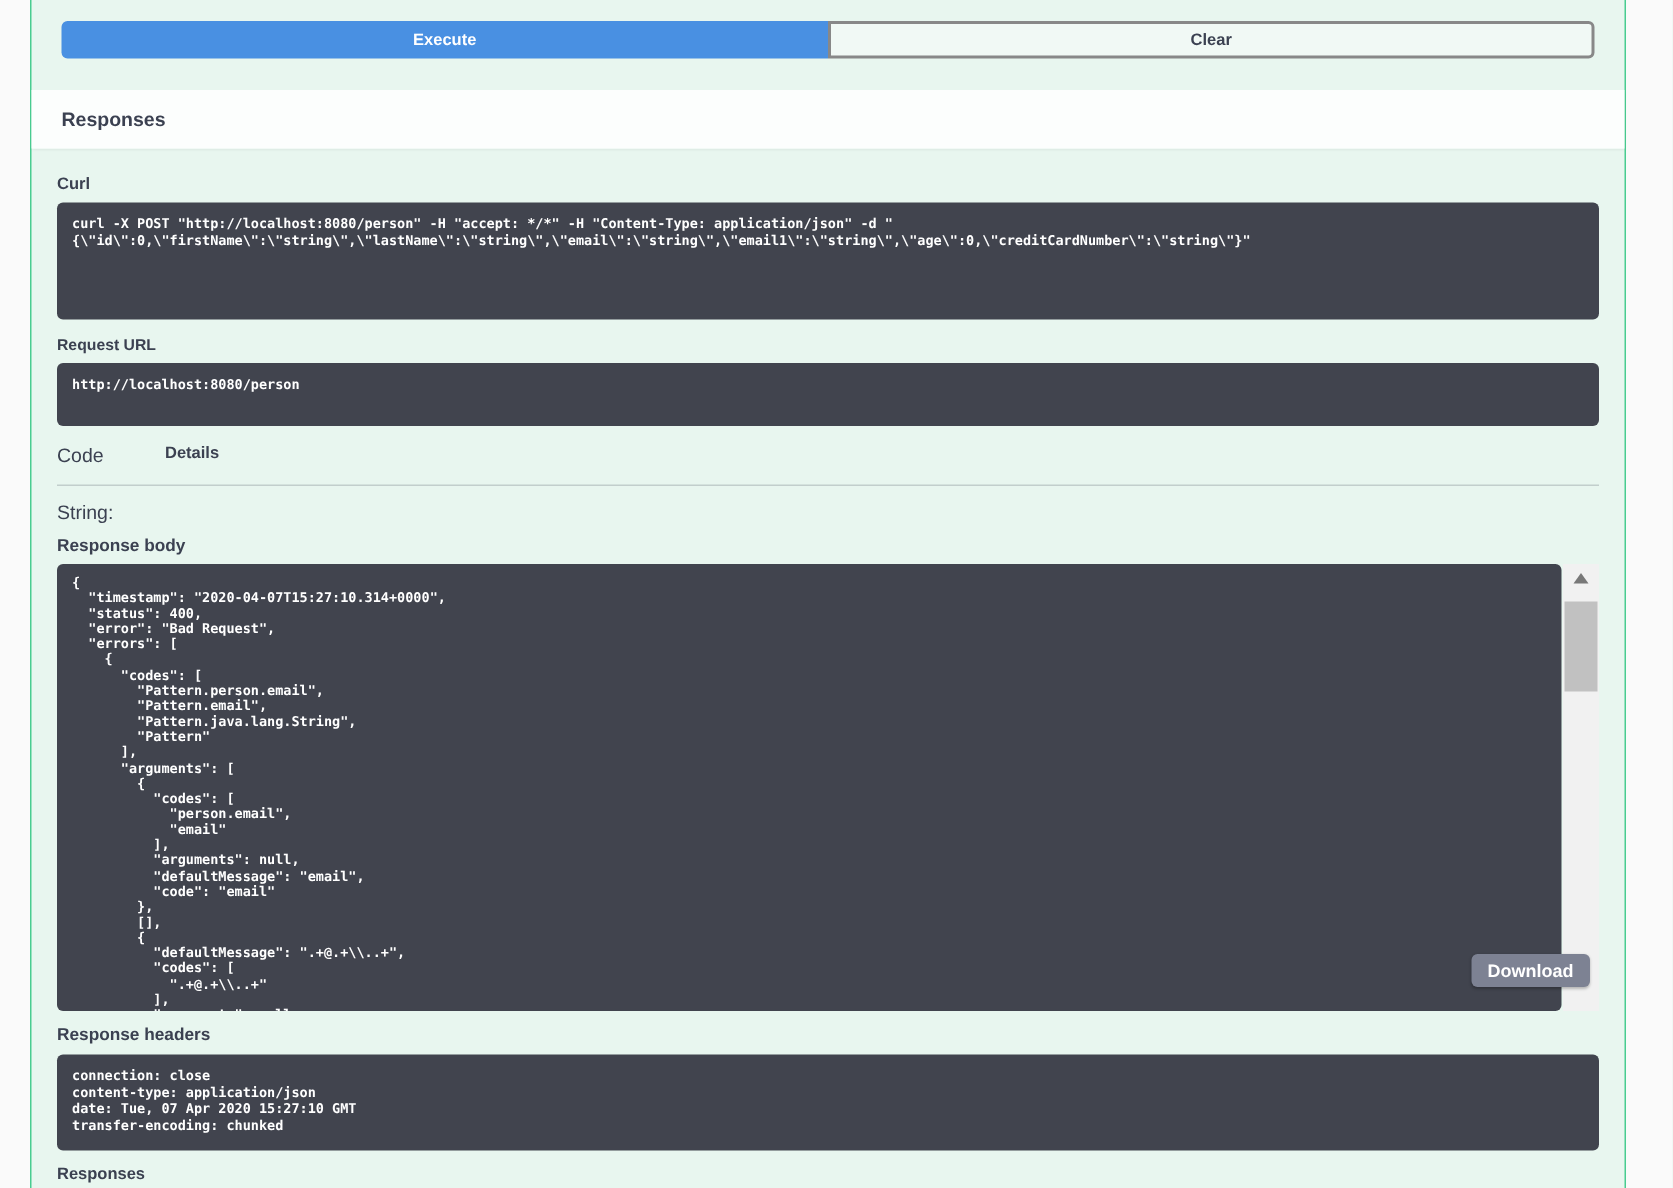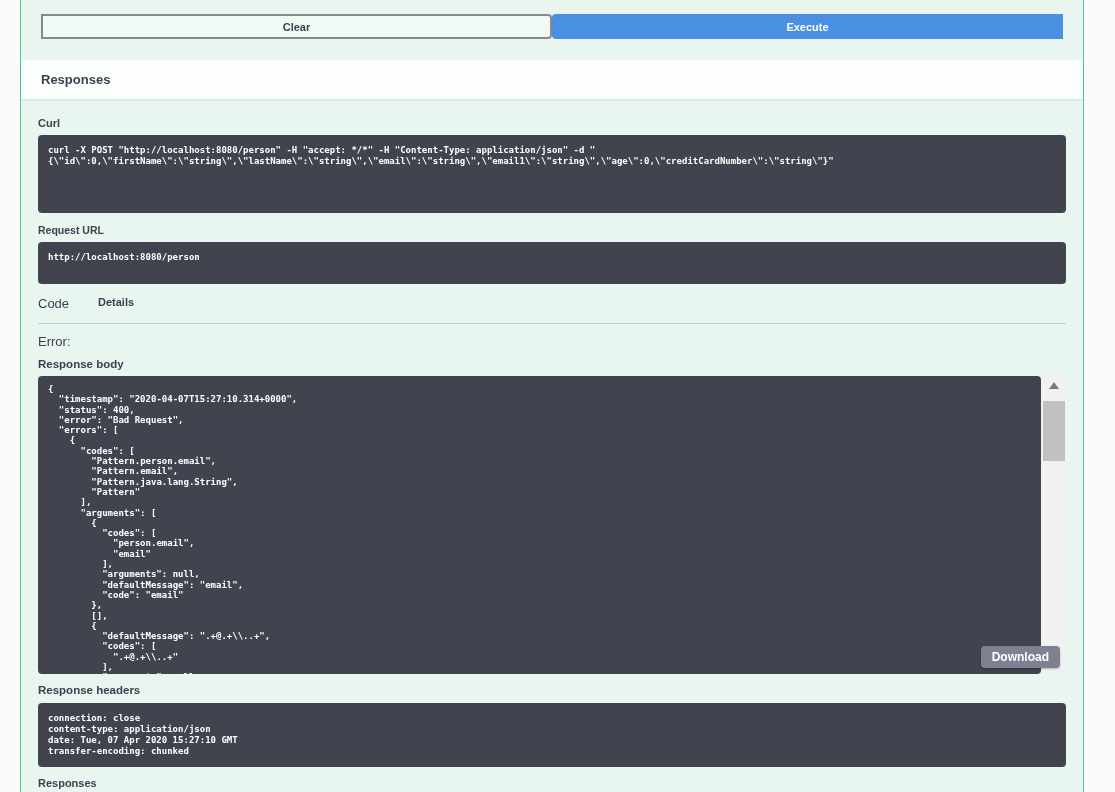--- a/index.html
+++ b/index.html
@@ -43,56 +43,56 @@
     font-weight:bold; font-size:9px; line-height:11px;
     border-radius:4px; padding:10px;
     white-space:pre-wrap; word-break:break-all;
     overflow:hidden;
   }
   .curl-pre { height:78px; }
   .url-lbl { margin-top:11px; margin-bottom:6px; font-size:10.5px; }
   .url-pre { padding:7px 10px; height:42px; font-size:9.5px; white-space:pre; }
   .srv-lbl { margin-top:10px; font-size:10.5px; }
   
-  .tbl-head { display:flex; margin-top:12px; padding-bottom:12px; border-bottom:1px solid rgba(59,65,81,0.22); }
+  .tbl-head { display:flex; margin-top:12px; padding-bottom:12px; border-bottom:1px solid rgba(59,65,81,0.22);gap:12px; }
   .col-code { width:60px; flex:0 0 60px; }
   .col-rest { flex:1; }
   .h-code { font-size:13px; font-weight:normal; color:#3b4151; }
   .h-details { font-size:11px; font-weight:bold; color:#3b4151; }
   .tbl-row { display:flex; padding-top:10px; }
   .status-code { font-size:12.5px; color:#3b4151; }
   .undocumented { font-family:"DejaVu Sans Mono",monospace; font-style:italic; font-size:8.5px; color:#999; margin-top:3px; }
   .error-text { font-size:13px; margin:0 0 9px 0; font-weight:normal; }
   .rb-lbl { font-size:11.5px; font-weight:bold; margin:0 0 6px 0; }
   .scrollbox { position:relative; height:298px; width:100%; }
   .scrollbox pre.dark { position:absolute; left:0; top:0; width:calc(100% - 25px); height:100%; line-height:10.3px; padding:8px 10px; }
   
   .scrollbar { position:absolute; right:0; top:0; width:24px; height:100%; background:#f1f1f1; }
   .sb-btn { height:18px; display:flex; align-items:center; justify-content:center; }
   .tri-up { width:0; height:0; border-left:5px solid transparent; border-right:5px solid transparent; border-bottom:7px solid #787878; }
   .sb-thumb { position:absolute; top:25px; left:1px; right:1px; height:60px; background:#c1c1c1; }
   .download-btn {
-    position:absolute; right:6px; bottom:6px;
+    position:absolute; right:6px; bottom:16px;
     background:#7d8293; color:#fff; border:none; border-radius:4px;
     font-family:"Liberation Sans",sans-serif; font-weight:bold; font-size:12px;
     padding:4px 11px; box-shadow:0 1px 2px rgba(0,0,0,0.25); cursor:pointer;
   }
   .rh-lbl { margin-top:10px; margin-bottom:7px; font-size:11.5px; font-weight:bold; }
   .headers-pre { height:64px; line-height:10.5px; padding:7px 10px; }
   
   .responses-lbl { margin-top:10px; font-size:11px; font-weight:bold; }
 </style>
 </head>
 <body>
 
 <div class="opblock">
 
   <div class="btn-row">
+    <button class="btn btn-execute">Execute</button>
     <button class="btn btn-clear">Clear</button>
-    <button class="btn btn-execute">Execute</button>
   </div>
 
   <div class="section-header">
     <h4>Responses</h4>
   </div>
 
   <div class="inner">
 
     <h4 class="lbl">Curl</h4>
     <pre class="dark curl-pre">curl -X POST "http://localhost:8080/person" -H "accept: */*" -H "Content-Type: application/json" -d "
@@ -102,21 +102,21 @@
     <pre class="dark url-pre">http://localhost:8080/person</pre>
 
 
     <div class="tbl-head">
       <div class="col-code h-code">Code</div>
       <div class="col-rest h-details">Details</div>
     </div>
 
     <div class="tbl-row">
       <div class="col-rest">
-        <h4 class="error-text">Error:</h4>
+        <h4 class="error-text">String:</h4>
         <h5 class="rb-lbl">Response body</h5>
 
         <div class="scrollbox">
           <pre class="dark">{
   "timestamp": "2020-04-07T15:27:10.314+0000",
   "status": 400,
   "error": "Bad Request",
   "errors": [
     {
       "codes": [

